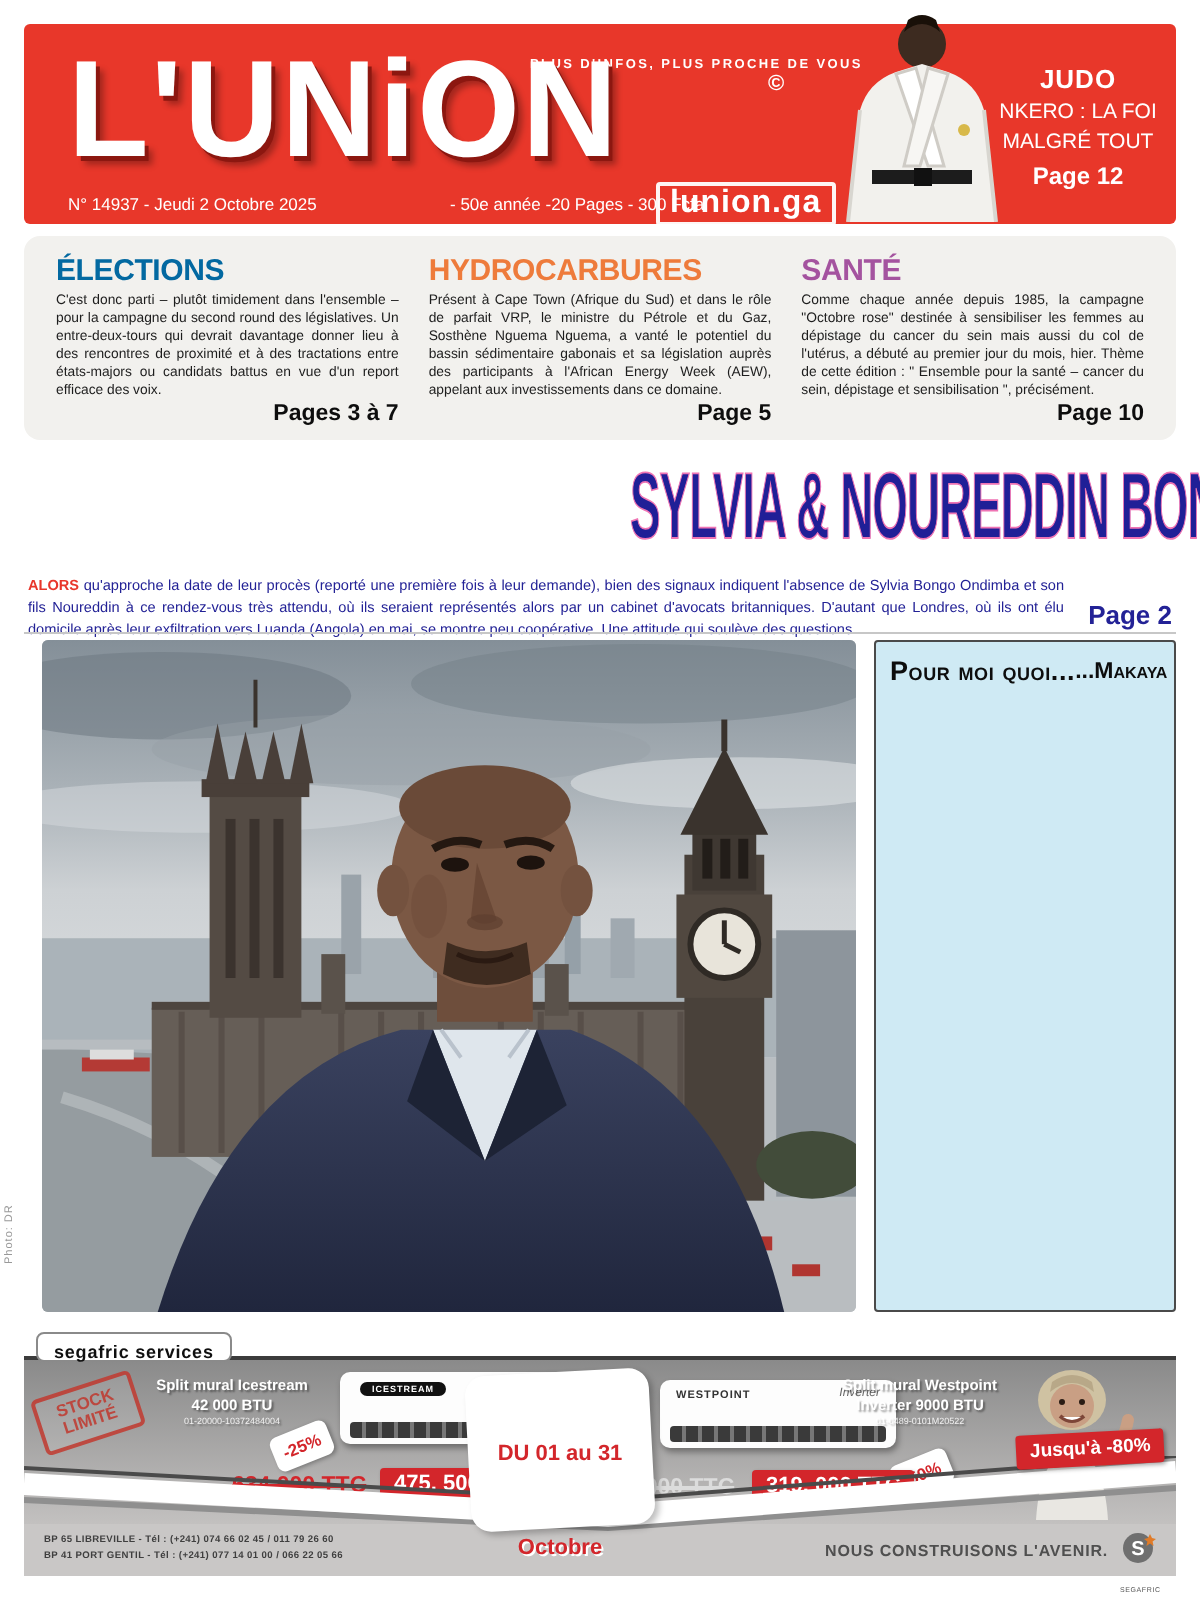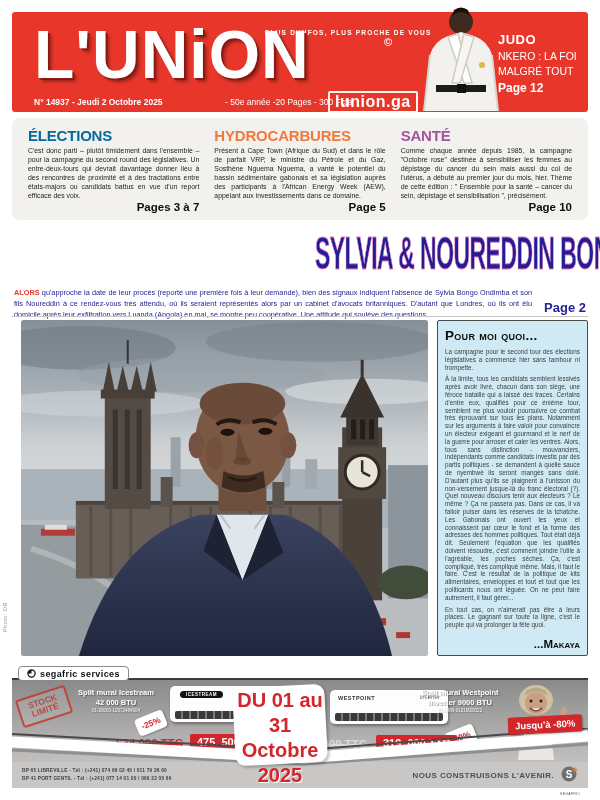--- a/index.html
+++ b/index.html
@@ -4,24 +4,24 @@
 <style>
   html,body{margin:0;padding:0;}
   body{width:600px;height:800px;background:#ffffff;font-family:"Liberation Sans",sans-serif;position:relative;overflow:hidden;}
 
   
   .masthead{position:absolute;left:12px;top:12px;right:12px;height:100px;background:#e8372a;border-radius:3px;}
   .mh-tagline{position:absolute;left:253px;top:17px;font-size:6.5px;font-weight:bold;color:#fff;letter-spacing:1.2px;}
   .mh-logo{position:absolute;left:22px;top:8px;font-size:66px;line-height:1;font-weight:900;color:#fff;letter-spacing:1px;text-shadow:2px 2px 0 #8c1710,4px 4px 3px rgba(0,0,0,.3);transform:scaleY(1.04);transform-origin:left top;white-space:nowrap;}
   .mh-tm{position:absolute;left:372px;top:24px;font-size:11px;color:#fff;font-weight:bold;}
   .mh-site{position:absolute;left:316px;top:79px;font-size:16px;font-weight:900;color:#fff;border:2px solid rgba(255,255,255,.95);border-radius:2px;padding:0 5px;letter-spacing:.5px;}
-  .mh-issue{position:absolute;left:22px;bottom:5px;font-size:8.5px;font-weight:bold;color:#fff;}
+  .mh-issue{position:absolute;left:22px;bottom:5px;font-size:8.5px;font-weight:normal;color:#fff;}
   .mh-edition{position:absolute;left:213px;bottom:5px;font-size:8.5px;color:#fff;}
   .mh-judoka{position:absolute;left:402px;top:-9px;width:92px;height:108px;}
-  .mh-teaser{position:absolute;right:8px;top:20px;width:82px;text-align:left;color:#fff;}
+  .mh-teaser{position:absolute;right:8px;top:20px;width:82px;text-align:center;color:#fff;}
   .mh-kicker{font-size:13px;font-weight:900;letter-spacing:.5px;}
   .mh-ttitle{font-size:10.5px;line-height:1.45;margin-top:2px;}
   .mh-tpage{font-size:12px;font-weight:900;margin-top:2px;}
 
   
   .briefs{position:absolute;left:12px;top:118px;right:12px;height:102px;background:#f2f1ee;border-radius:8px;display:flex;gap:15px;padding:9px 16px;box-sizing:border-box;}
   .brief{flex:1;position:relative;}
   .b-title{font-size:15px;font-weight:900;letter-spacing:-.2px;}
   .b-text{font-size:6.9px;line-height:1.3;text-align:justify;color:#1d1d1d;margin-top:3px;}
   .b-page{position:absolute;right:0;bottom:-2px;font-size:11.5px;font-weight:900;color:#0d0d0d;}
@@ -33,43 +33,43 @@
   .deck p{margin:0;font-size:7.3px;line-height:1.5;text-align:justify;color:#232296;padding-right:54px;}
   .lead-word{color:#e8362b;font-weight:bold;}
   .deck-page{position:absolute;right:0;bottom:0;font-size:13px;font-weight:900;color:#232296;}
   .rule{position:absolute;left:12px;right:12px;top:316px;border-top:1px solid #c7c7c7;}
 
   
   .main{position:absolute;left:12px;right:12px;top:320px;height:340px;display:flex;gap:9px;}
   .photo-wrap{margin-left:9px;width:407px;height:336px;position:relative;border-radius:3px;overflow:hidden;background:#b9bec2;flex:none;}
   .photo-wrap svg{display:block;width:100%;height:100%;}
   .credit{position:absolute;left:-4px;bottom:28px;transform:rotate(-90deg);transform-origin:left bottom;font-size:5.5px;color:#999;letter-spacing:.5px;}
-  .column{flex:1;background:#cfeaf4;border:1px solid #4a4a4a;border-radius:2px;padding:7px 7px 5px;box-sizing:border-box;height:336px;display:flex;flex-direction:column;}
+  .column{flex:1;background:#cfeaf4;border:1px solid #4a4a4a;border-radius:2px;padding:7px 7px 5px;box-sizing:border-box;height:336px;display:flex;flex-direction:row;}
   .col-title{font-size:13.5px;font-weight:900;color:#0d0d0d;font-variant:small-caps;letter-spacing:.3px;margin-bottom:5px;flex:none;}
   .col-body{flex:1;overflow:hidden;font-size:6.3px;line-height:1.24;color:#3c3c3c;text-align:justify;}
   .col-body p{margin:0 0 4px;}
   .col-sig{flex:none;text-align:right;font-weight:900;font-size:11.5px;font-variant:small-caps;color:#0d0d0d;padding-top:2px;}
 
   
   .ad{position:absolute;left:12px;right:12px;top:666px;height:122px;}
-  .ad-tab{position:absolute;left:6px;top:0;z-index:5;background:#fff;border:1px solid #8a8a8a;border-radius:4px;height:13px;display:flex;align-items:center;gap:4px;padding:0 8px;font-size:9px;font-weight:900;color:#101010;letter-spacing:.4px;}
+  .ad-tab{position:absolute;left:6px;top:0;z-index:5;background:#fff;border:1px solid #8a8a8a;border-radius:4px;height:13px;display:flex;align-items:center;gap:4px;padding:0 8px;font-size:9px;font-weight:900;color:#101010;letter-spacing:.4px;flex-direction:column;}
   .ad-banner{position:absolute;left:0;right:0;top:12px;height:84px;background:linear-gradient(180deg,#8a8a8a,#c4c2c1);border-top:2px solid #3c3c3c;overflow:visible;}
   .ad-promo{position:absolute;left:218px;top:2px;z-index:6;background:#d3262b;color:#fff;border-radius:6px;padding:3px 10px;font-size:8.5px;font-weight:bold;font-style:italic;text-align:center;line-height:1.25;width:138px;box-sizing:border-box;}
   .stamp{position:absolute;left:6px;top:12px;transform:rotate(-18deg);border:2px solid #c23a30;border-radius:3px;color:#c23a30;font-size:8.5px;font-weight:900;text-align:center;line-height:1.1;padding:3px 4px;width:40px;opacity:.85;background:rgba(255,255,255,.12);}
   .p-name{position:absolute;color:#fff;font-size:7.5px;font-weight:900;text-align:center;line-height:1.3;text-shadow:1px 1px 1px rgba(0,0,0,.4);}
   .p-sku{display:block;font-size:4.5px;font-weight:normal;opacity:.85;}
   .ac{position:absolute;background:#fdfdfd;border-radius:5px;box-shadow:1px 2px 3px rgba(0,0,0,.35);}
   .ac .vents{position:absolute;left:4%;right:4%;bottom:3px;height:8px;background:repeating-linear-gradient(90deg,#3a3a3a 0 6px,#777 6px 8px);border-radius:2px;}
   .ac .pill{position:absolute;left:10px;top:5px;background:#111;color:#fff;font-size:4.5px;font-weight:bold;border-radius:6px;padding:1px 6px;letter-spacing:.5px;}
   .ac .inv{position:absolute;right:8px;top:4px;font-size:6px;font-style:italic;color:#666;}
   .ac .wp{position:absolute;left:8px;top:5px;font-size:5.5px;font-weight:bold;color:#333;letter-spacing:.5px;}
   .disc{position:absolute;background:#fff;border-radius:4px;transform:rotate(-22deg);color:#d3262b;font-size:8.5px;font-weight:900;padding:4px 5px;box-shadow:1px 1px 2px rgba(0,0,0,.3);}
   .date-blob{position:absolute;left:218px;top:8px;width:100px;height:74px;z-index:3;text-align:center;}
   .date-blob .bg{position:absolute;inset:-2px 4px;background:#fff;border-radius:10px;transform:rotate(-3deg);box-shadow:2px 2px 3px rgba(0,0,0,.25);}
-  .date-line{position:relative;color:#d3262b;font-weight:900;font-size:20px;line-height:1.25;text-shadow:1px 1px 0 #fff;}
+  .date-line{position:relative;color:#d3262b;font-weight:900;font-size:11px;line-height:1.25;text-shadow:1px 1px 0 #fff;margin-top:33px;}
   .old-price{position:absolute;font-size:11.5px;font-weight:900;text-decoration:line-through;text-decoration-thickness:2px;}
   .old-red{color:#d3262b;}
   .old-gray{color:#dcdcdc;text-decoration-color:#dcdcdc;}
   .new-price{position:absolute;background:#d3262b;color:#fff;font-size:11px;font-weight:900;padding:2px 7px;border-radius:2px;box-shadow:1px 1px 2px rgba(0,0,0,.3);}
   .woman{position:absolute;left:488px;top:4px;width:72px;height:76px;}
   .upto{position:absolute;left:496px;top:36px;z-index:4;background:#d3262b;color:#fff;font-size:9.5px;font-weight:900;text-align:center;line-height:1.2;padding:3px 7px;border-radius:2px;transform:rotate(-3deg);box-shadow:1px 1px 2px rgba(0,0,0,.35);}
   .chevrons{position:absolute;left:0;right:0;top:62px;height:40px;z-index:2;pointer-events:none;}
   .ad-strip{position:absolute;left:0;right:0;bottom:0;height:26px;background:#c9c7c6;display:flex;align-items:center;justify-content:space-between;padding:0 10px;box-sizing:border-box;}
   .addr{font-size:4.8px;line-height:1.6;color:#3f3f3f;font-weight:bold;letter-spacing:.2px;}
   .slogan-wrap{display:flex;align-items:center;gap:6px;}

